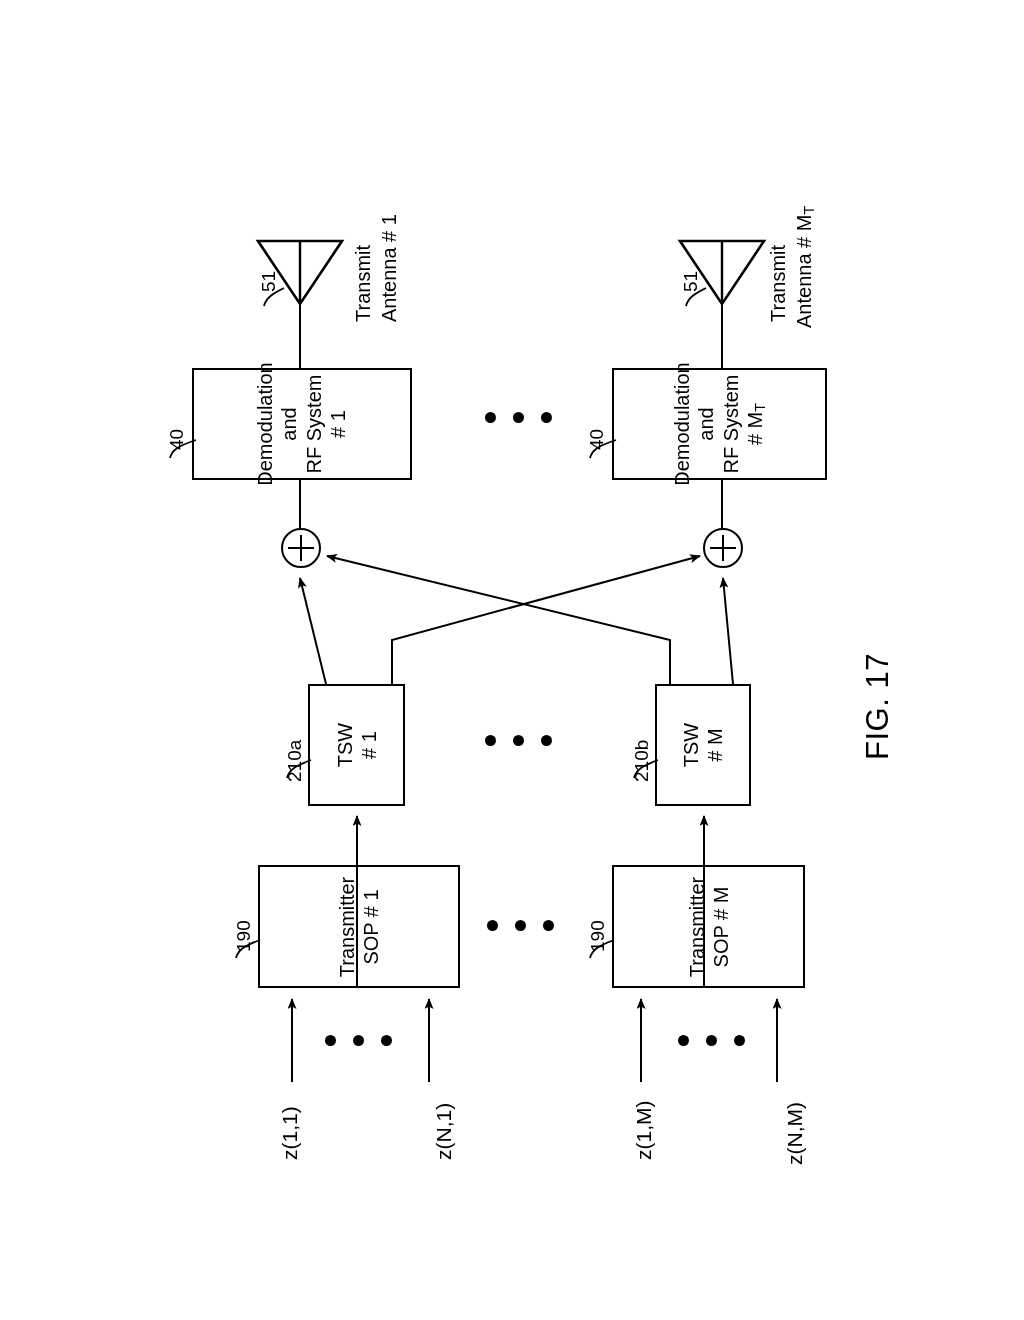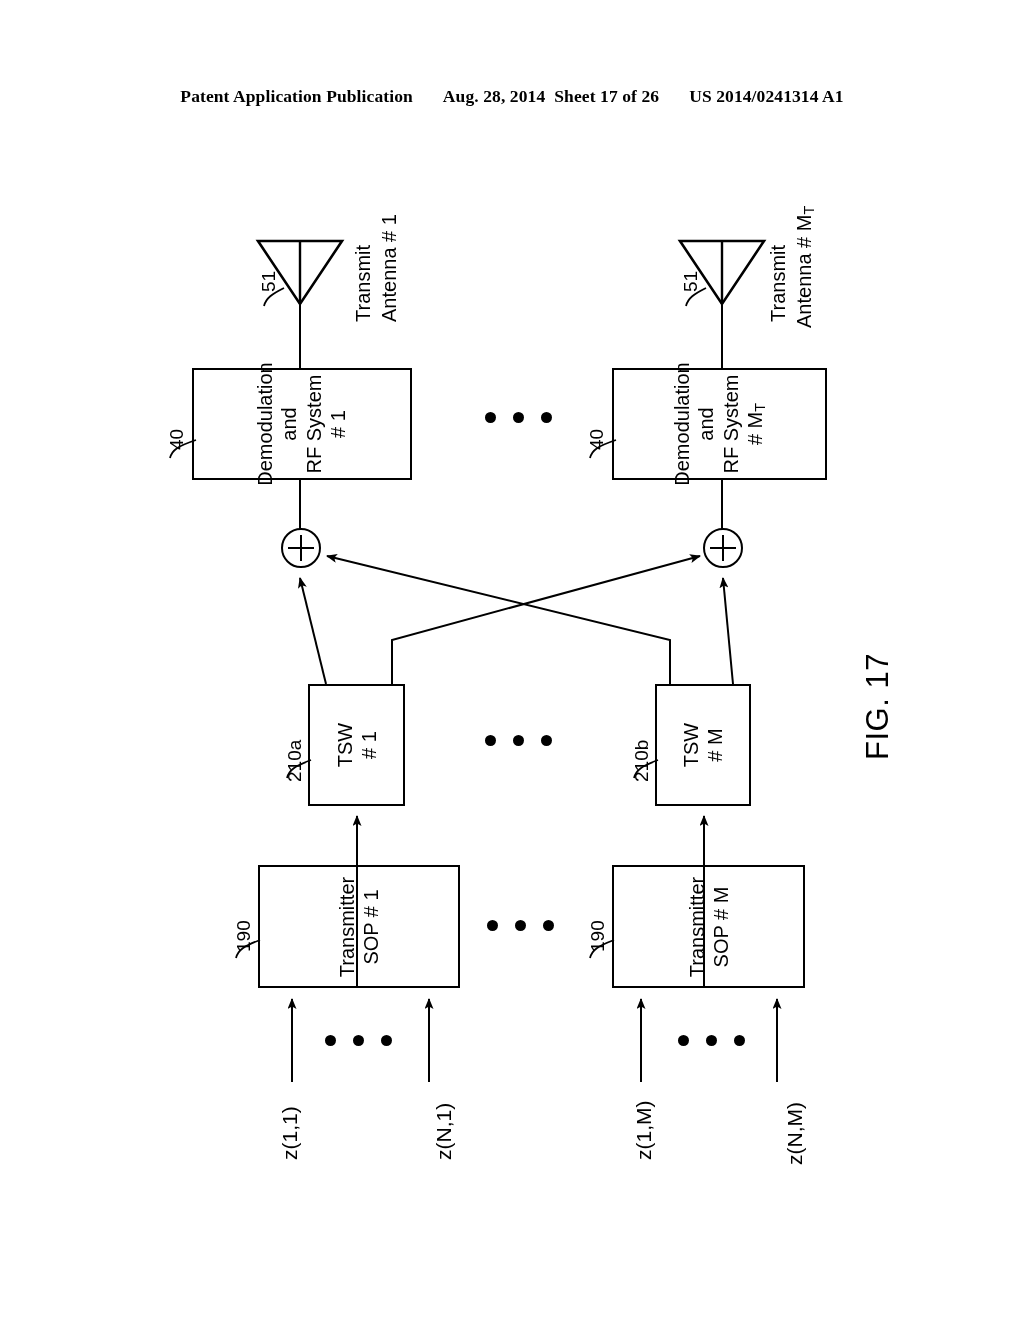--- a/index.html
+++ b/index.html
@@ -148,23 +148,20 @@
     color: #000;
   }
 
   sub { font-size: 0.72em; vertical-align: -0.22em; }
 </style>
 </head>
 <body>
 
 <div id="page">
 
-  <div id="pub-header">
-    <span class="seg">Patent Application Publication</span><span class="gap-lg"></span><span class="seg">Aug. 28, 2014</span><span class="gap-sm"></span><span class="seg">Sheet 17 of 26</span><span class="gap-lg"></span><span class="seg">US 2014/0241314 A1</span>
-  </div>
 
   <div id="fig-caption" style="left:860px; top:760px;">FIG. 17</div>
 
   <svg id="antenna-1-svg" style="position:absolute;left:255px;top:238px;width:90px;height:70px;" viewBox="0 0 90 70">
     <polygon points="3,3 87,3 45,66" fill="#fff" stroke="#000" stroke-width="2.6" stroke-linejoin="miter"></polygon>
     <line x1="45" y1="3" x2="45" y2="66" stroke="#000" stroke-width="2.4"></line>
   </svg>
 
   <svg style="position:absolute;left:258px;top:270px;width:40px;height:40px;" viewBox="0 0 40 40">
     <path d="M6 36 C 8 28, 14 24, 26 18" fill="none" stroke="#000" stroke-width="1.8"></path>

